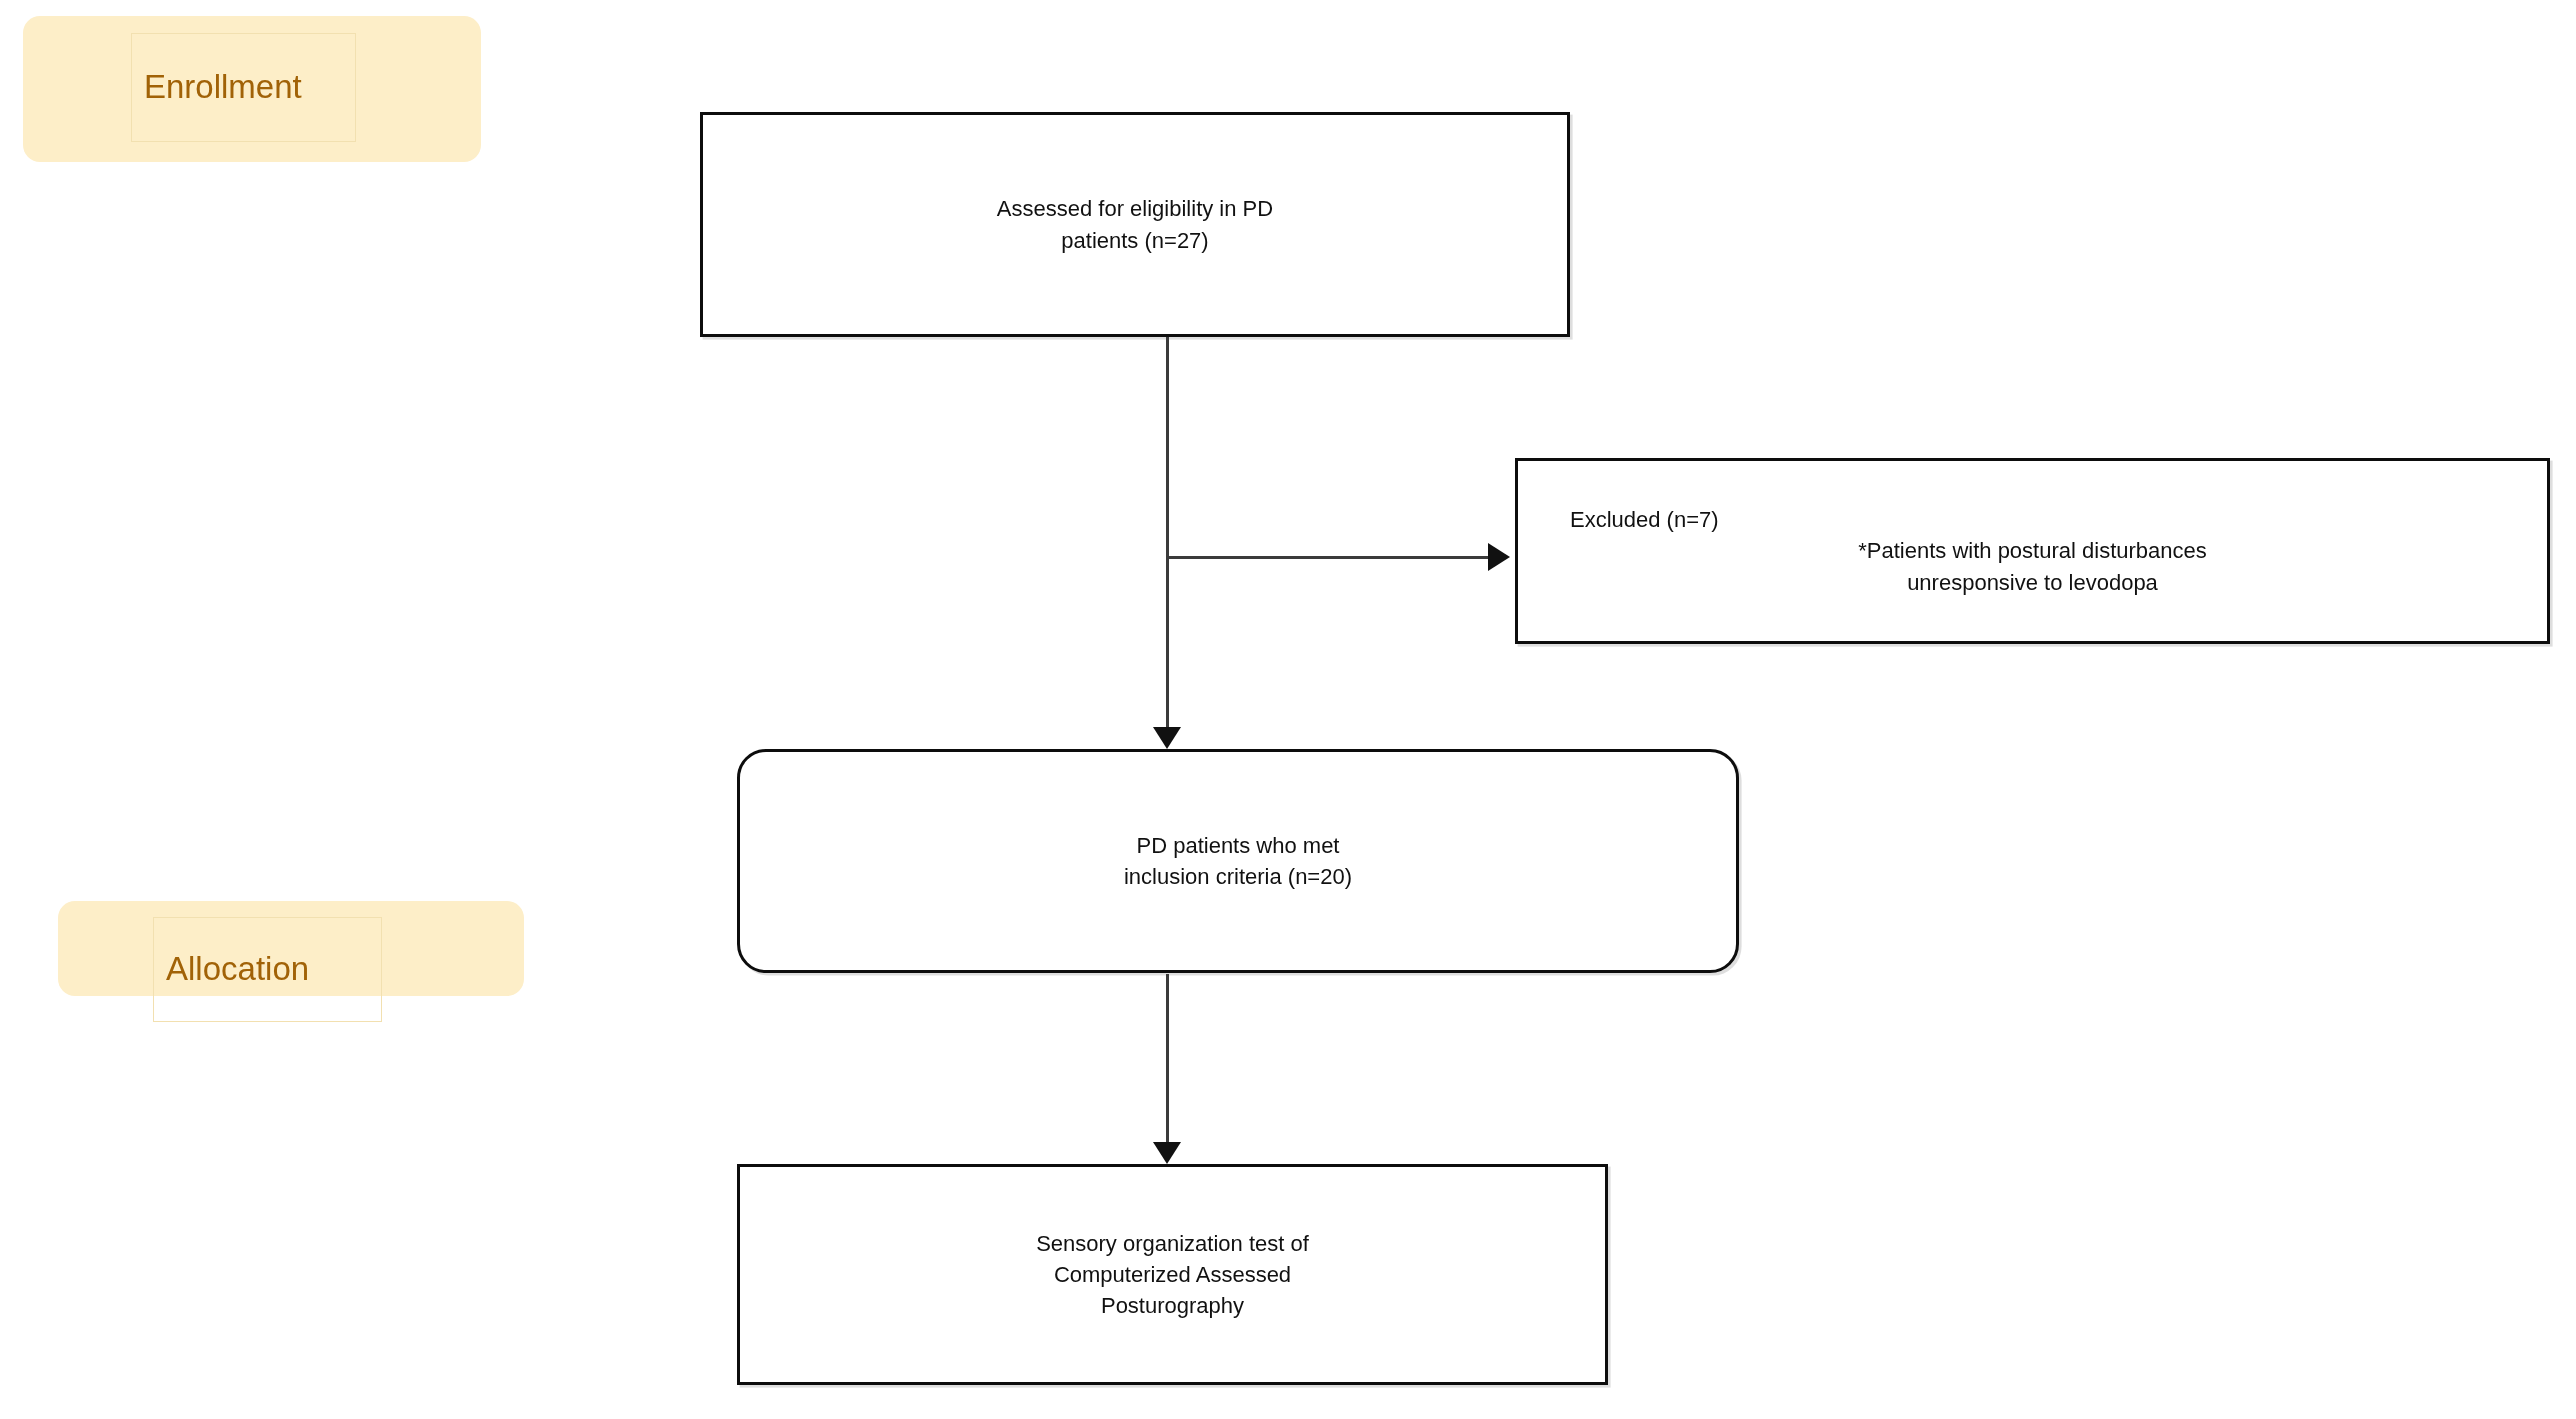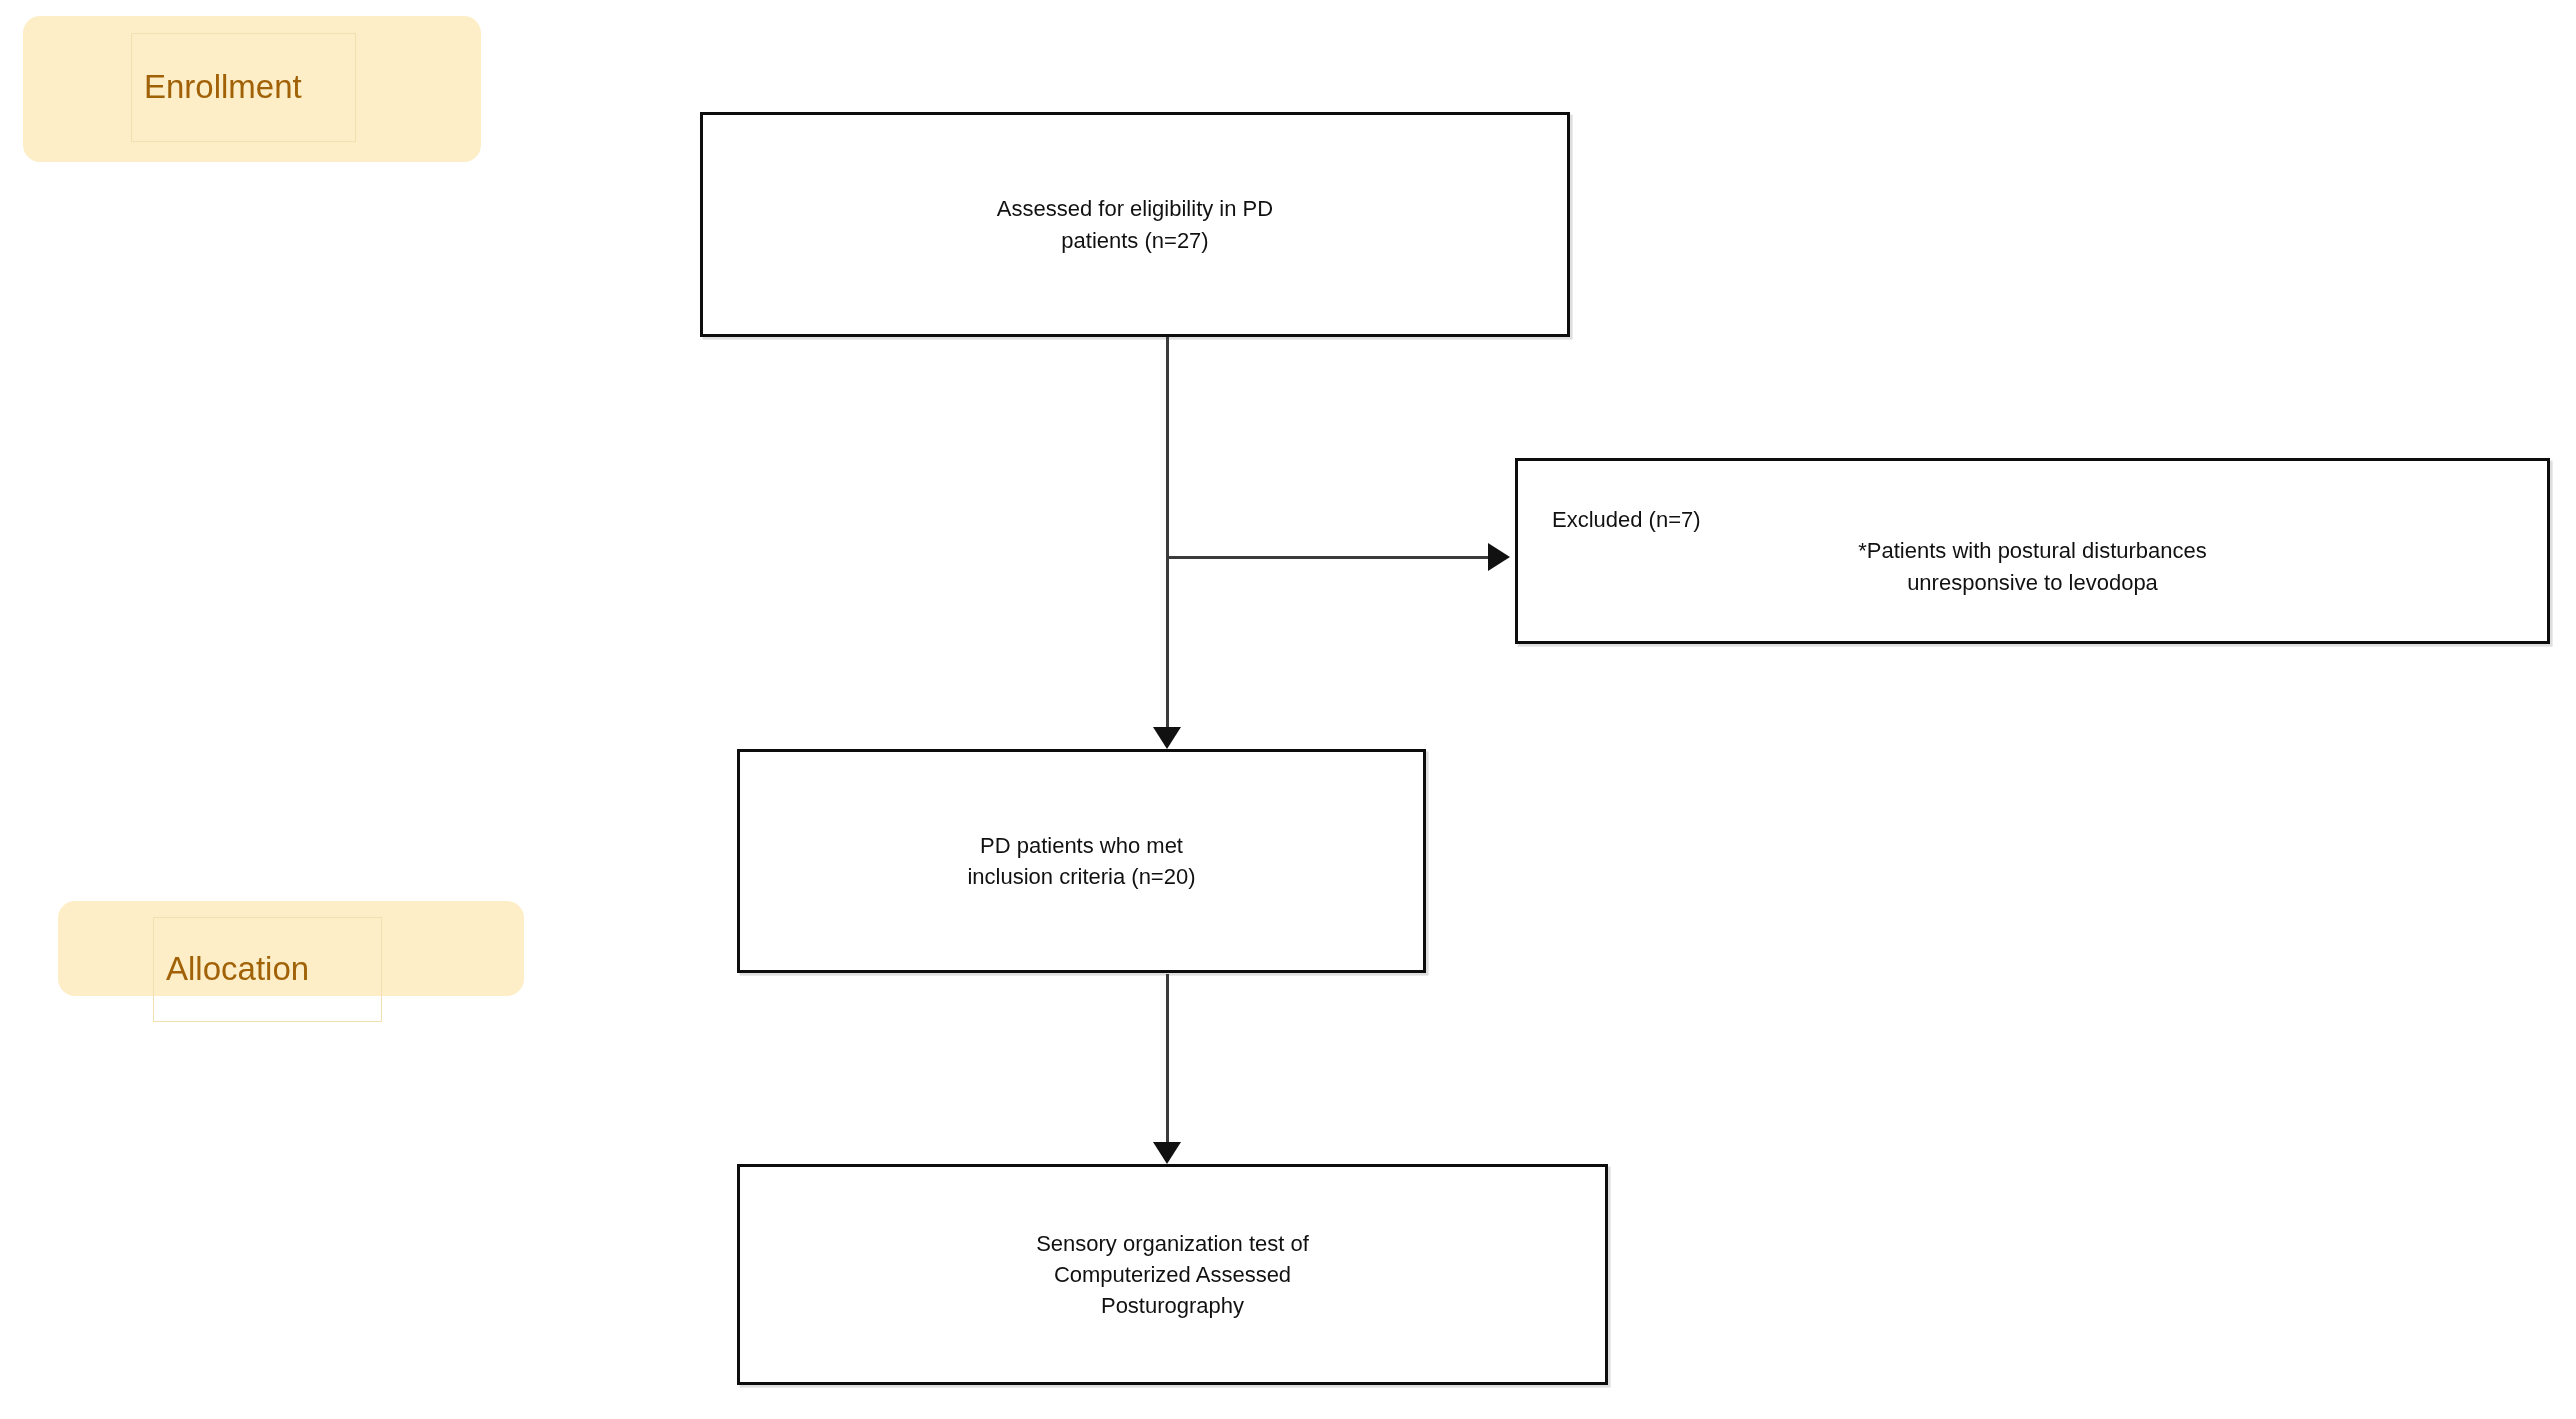--- a/index.html
+++ b/index.html
@@ -61,21 +61,21 @@
   .proc-text {
     font-size: 22px;
     line-height: 1.42;
     color: #111111;
     text-align: center;
     padding: 0 22.4px;
   }
   .proc-text.left-block {
     text-align: center;
     width: 100%;
-    padding: 0 34px;
+    padding: 0 52px;
   }
   .proc-text .line-left {
     display: block;
     text-align: left;
   }
   .proc-text .line-center {
     display: block;
     text-align: center;
   }
   .v-line {
@@ -136,21 +136,21 @@
       <span class="line-center">unresponsive to levodopa</span>
     </div>
   </div>
 
   <div class="phase-box" style="left:58px; top:901px; width:466px; height:95px;">
     <div class="phase-inner" style="left:95px; top:15.5px; width:229px; height:105px;">
       <span class="phase-label">Allocation</span>
     </div>
   </div>
 
-  <div class="proc-box" style="left:737px; top:749px; width:689px; height:224px;">
+  <div class="proc-box" style="left:737px; top:749px; width:1002px; height:224px;border-radius:29px;">
     <div class="proc-text">
       <span class="line-center">PD patients who met</span>
       <span class="line-center">inclusion criteria (n=20)</span>
     </div>
   </div>
 
   <div class="v-line" style="left:1166px; top:974px; width:3.4px; height:169px;"></div>
   <div class="arrow-down" style="left:1153px; top:1142px;"></div>
 
   <div class="proc-box" style="left:737px; top:1164px; width:871px; height:221px;">

